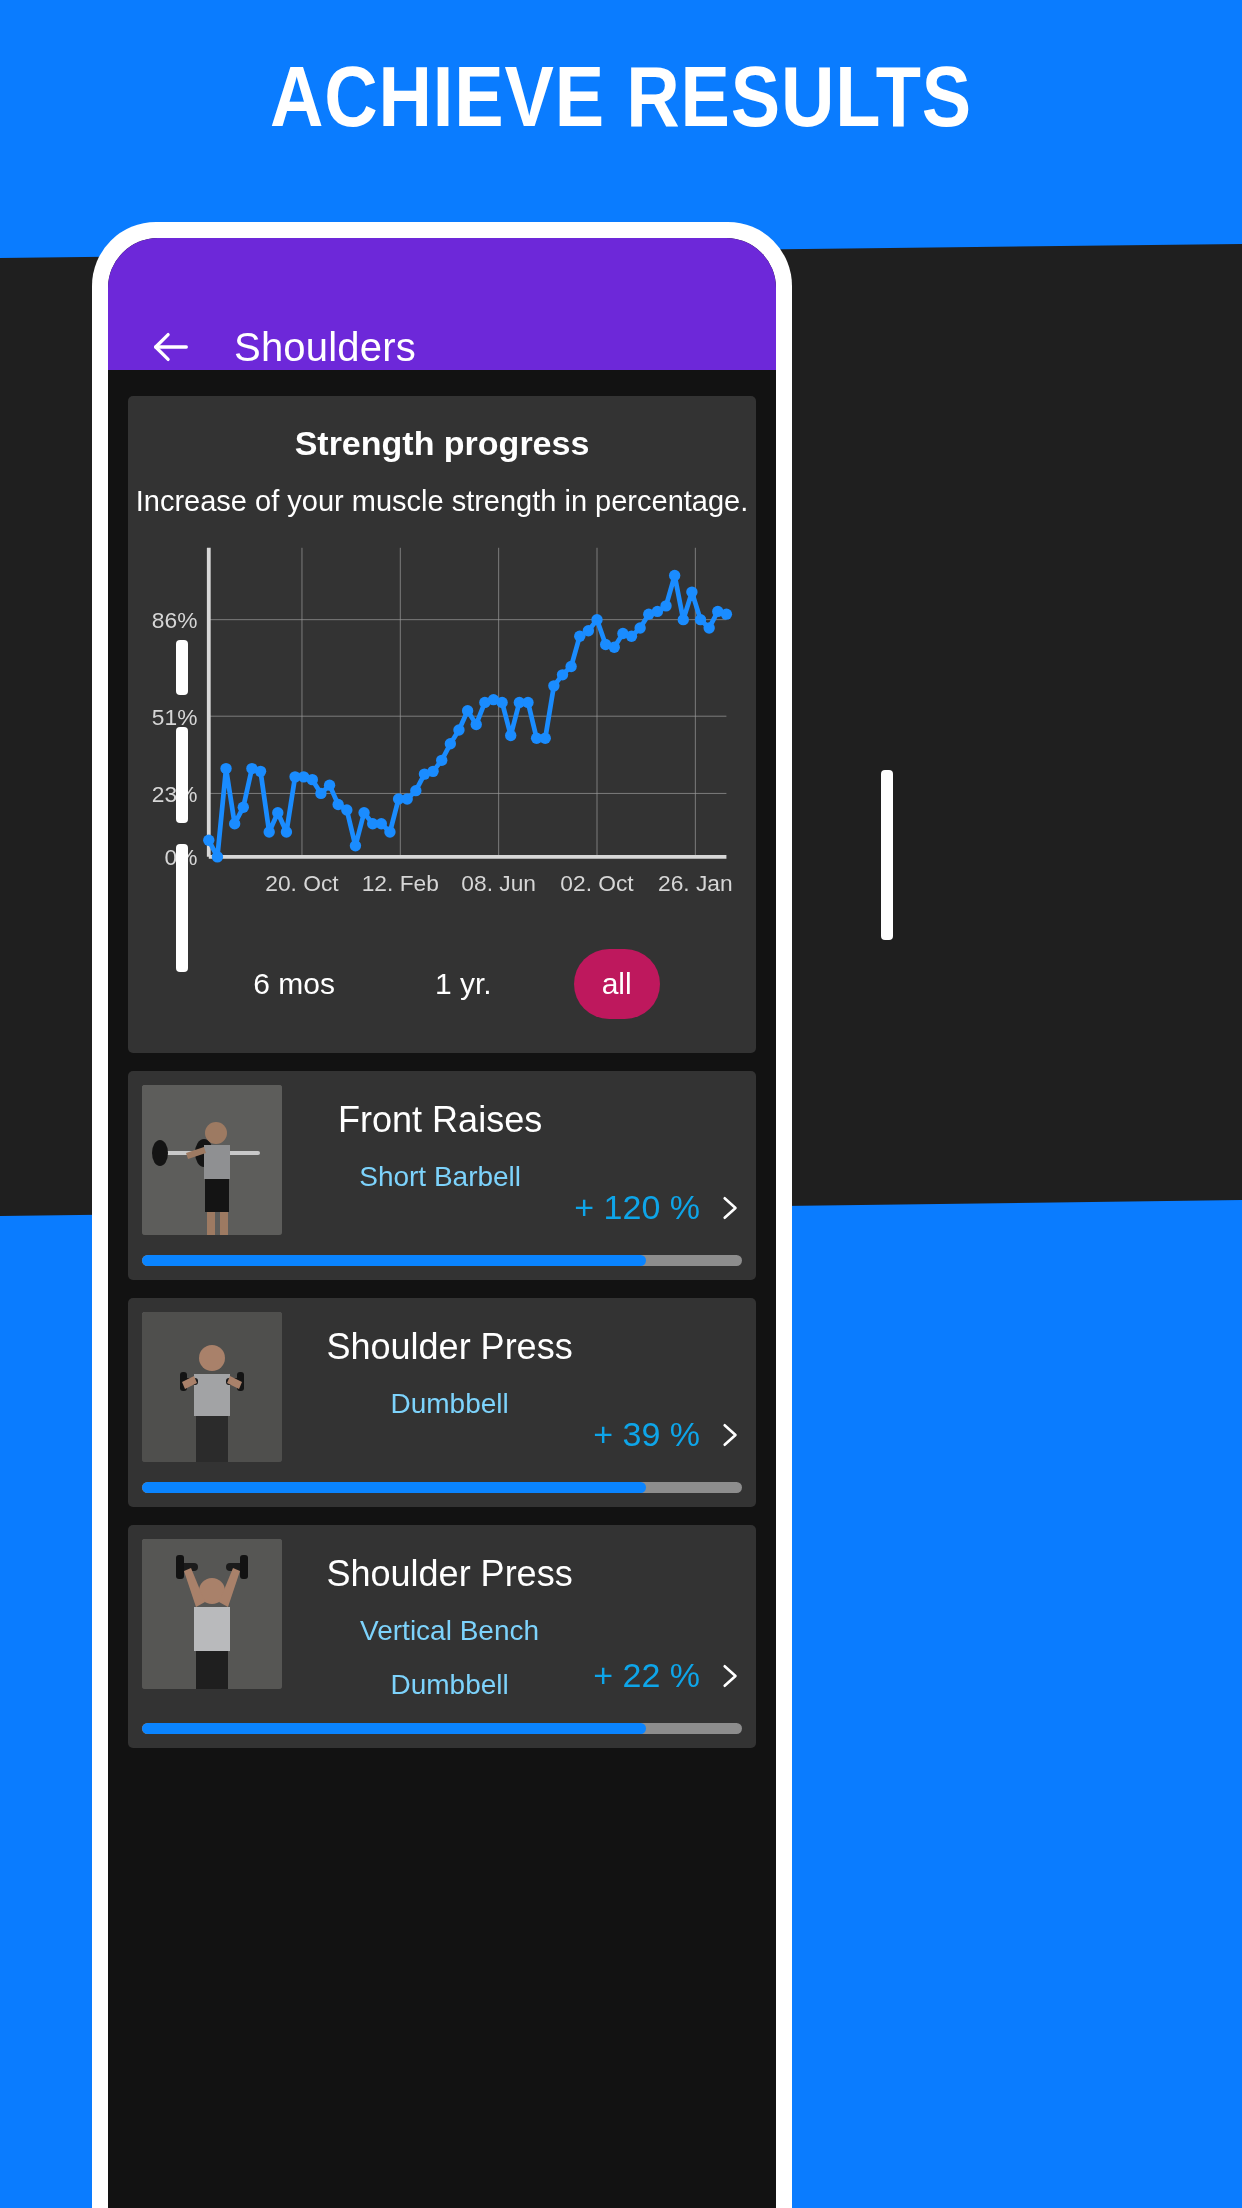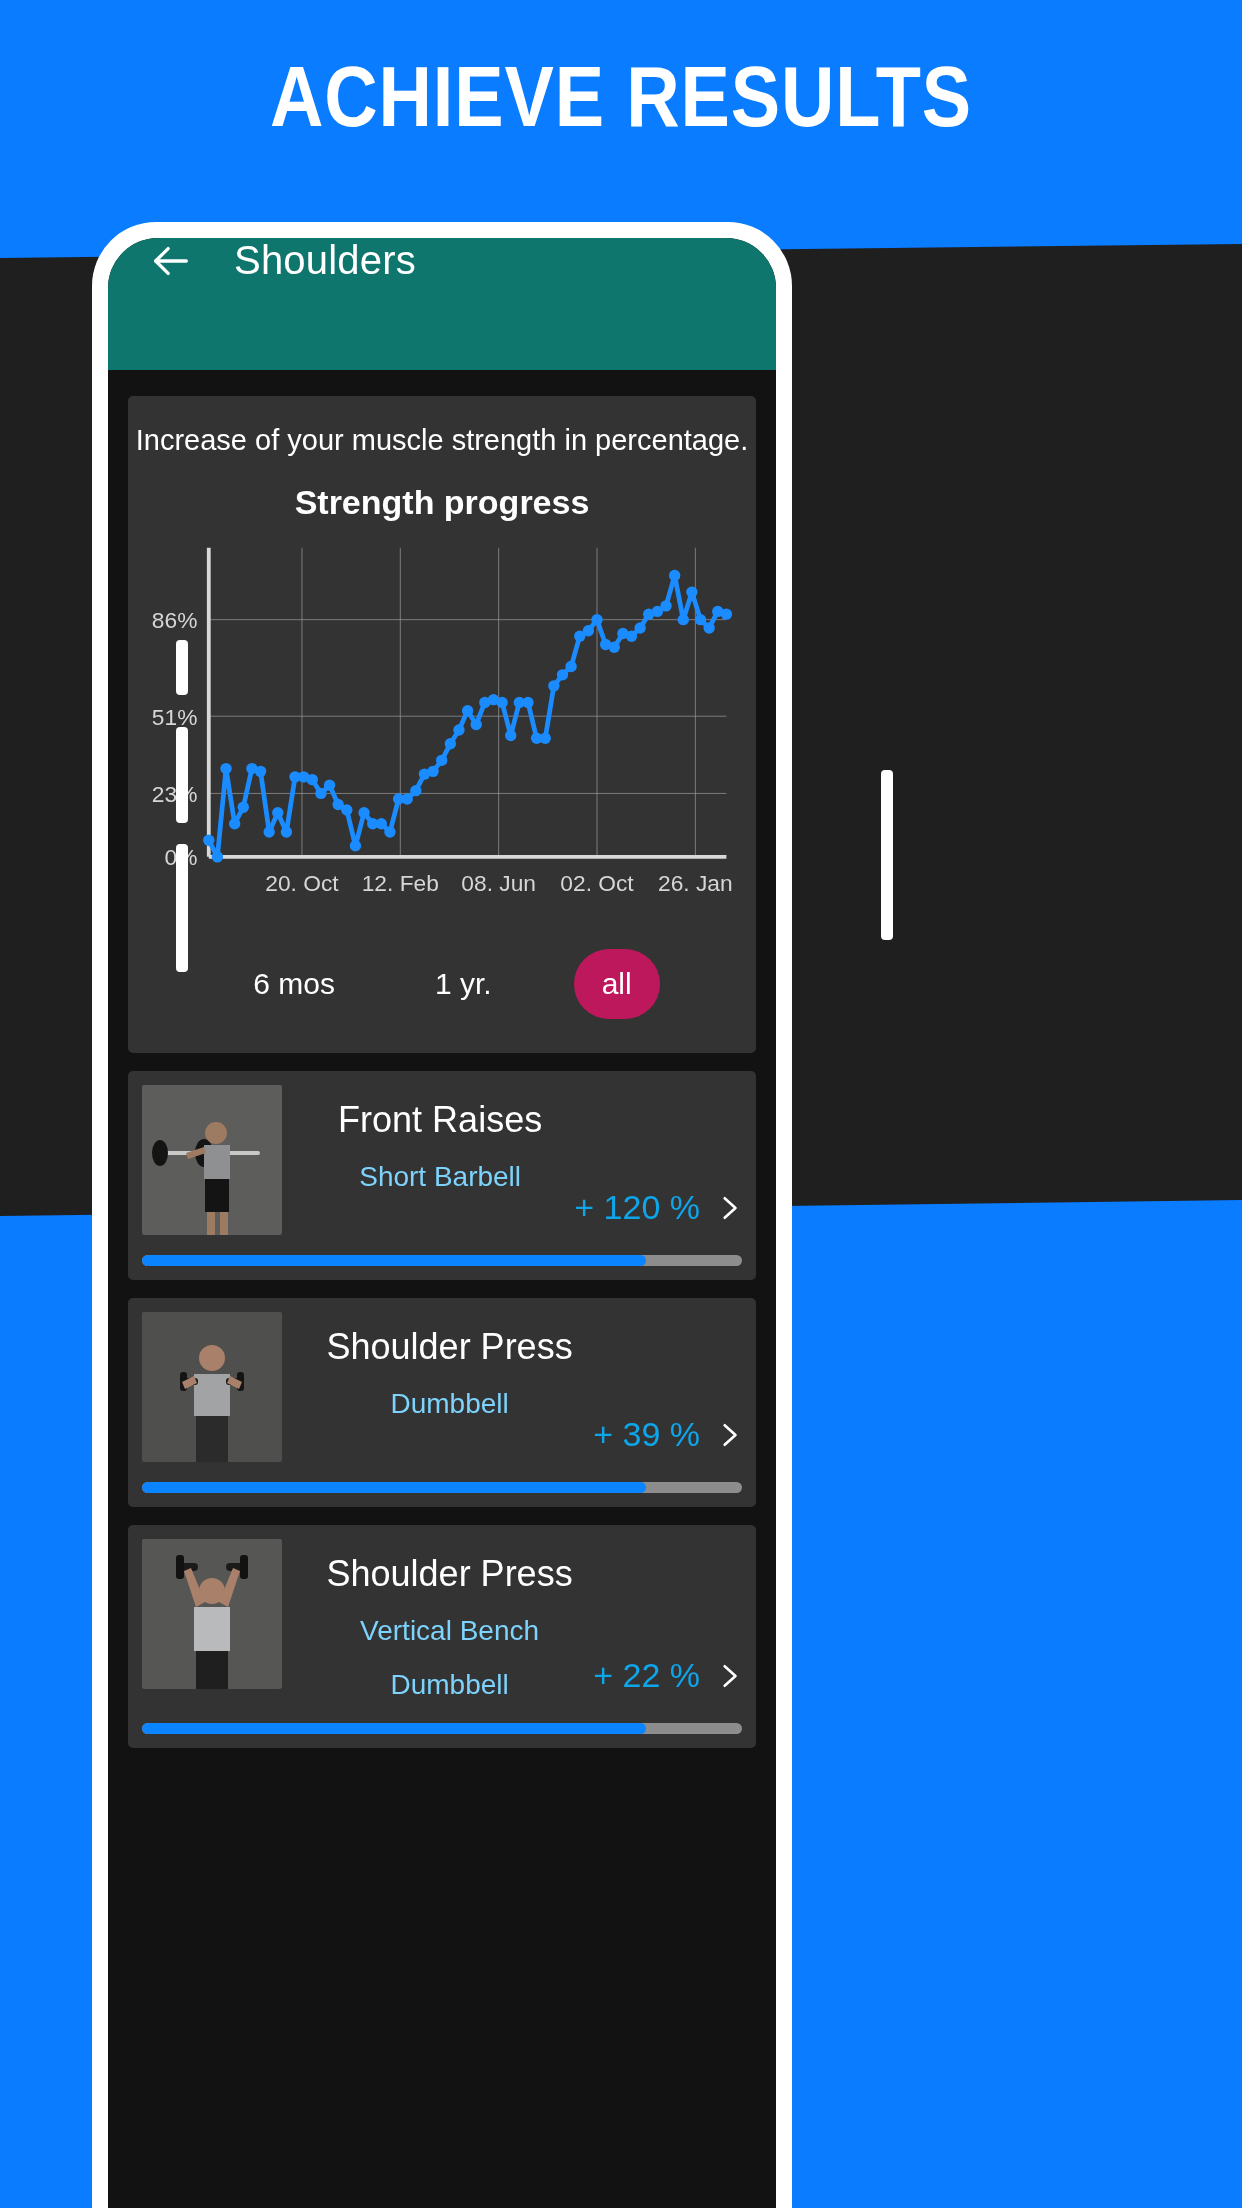--- a/index.html
+++ b/index.html
@@ -60,22 +60,22 @@
   }
   .side-btn { position:absolute; background:#ffffff; border-radius:4px; }
   #btn-left-1 { left:84px; top:418px; width:12px; height:55px; }
   #btn-left-2 { left:84px; top:505px; width:12px; height:96px; }
   #btn-left-3 { left:84px; top:622px; width:12px; height:128px; }
   #btn-right-1 { left:789px; top:548px; width:12px; height:170px; }
 
   
   #appbar {
     height:132px;
-    background:#0f766e;
-    display:flex; align-items:flex-start;
+    background:#6d28d9;
+    display:flex; align-items:flex-end;
     padding:0 40px;
   }
   #back-arrow { width:46px; height:46px; flex:none; color:#fff; }
   #appbar-title {
     color:#ffffff; font-size:40px; font-weight:400;
     margin-left:40px; letter-spacing:0.2px;
   }
 
   
   #content {
@@ -160,22 +160,22 @@
       <svg id="back-arrow" viewBox="0 0 24 24" fill="none" stroke="currentColor" stroke-width="1.7" stroke-linecap="round" stroke-linejoin="round">
         <line x1="20" y1="12" x2="4" y2="12"></line>
         <polyline points="10.5,5.5 4,12 10.5,18.5"></polyline>
       </svg>
       <div id="appbar-title">Shoulders</div>
     </div>
 
     <div id="content">
 
       <div class="card" id="chart-card">
+        <div id="chart-title">Strength progress</div>
         <div id="chart-subtitle">Increase of your muscle strength in percentage.</div>
-        <div id="chart-title">Strength progress</div>
 
         <div id="chart-wrap">
           <svg id="chart-svg" viewBox="0 0 616 400" preserveAspectRatio="none">
               <line x1="62" x2="608" y1="263.0909090909091" y2="263.0909090909091" stroke="#9a9a9a" stroke-width="1" opacity="0.75"></line>
               <line x1="62" x2="608" y1="181.63636363636363" y2="181.63636363636363" stroke="#9a9a9a" stroke-width="1" opacity="0.75"></line>
               <line x1="62" x2="608" y1="79.81818181818181" y2="79.81818181818181" stroke="#9a9a9a" stroke-width="1" opacity="0.75"></line>
               <line x1="160.28" x2="160.28" y1="4" y2="330" stroke="#9a9a9a" stroke-width="1" opacity="0.75"></line>
               <line x1="264.02" x2="264.02" y1="4" y2="330" stroke="#9a9a9a" stroke-width="1" opacity="0.75"></line>
               <line x1="367.76000000000005" x2="367.76000000000005" y1="4" y2="330" stroke="#9a9a9a" stroke-width="1" opacity="0.75"></line>
               <line x1="471.5" x2="471.5" y1="4" y2="330" stroke="#9a9a9a" stroke-width="1" opacity="0.75"></line>

